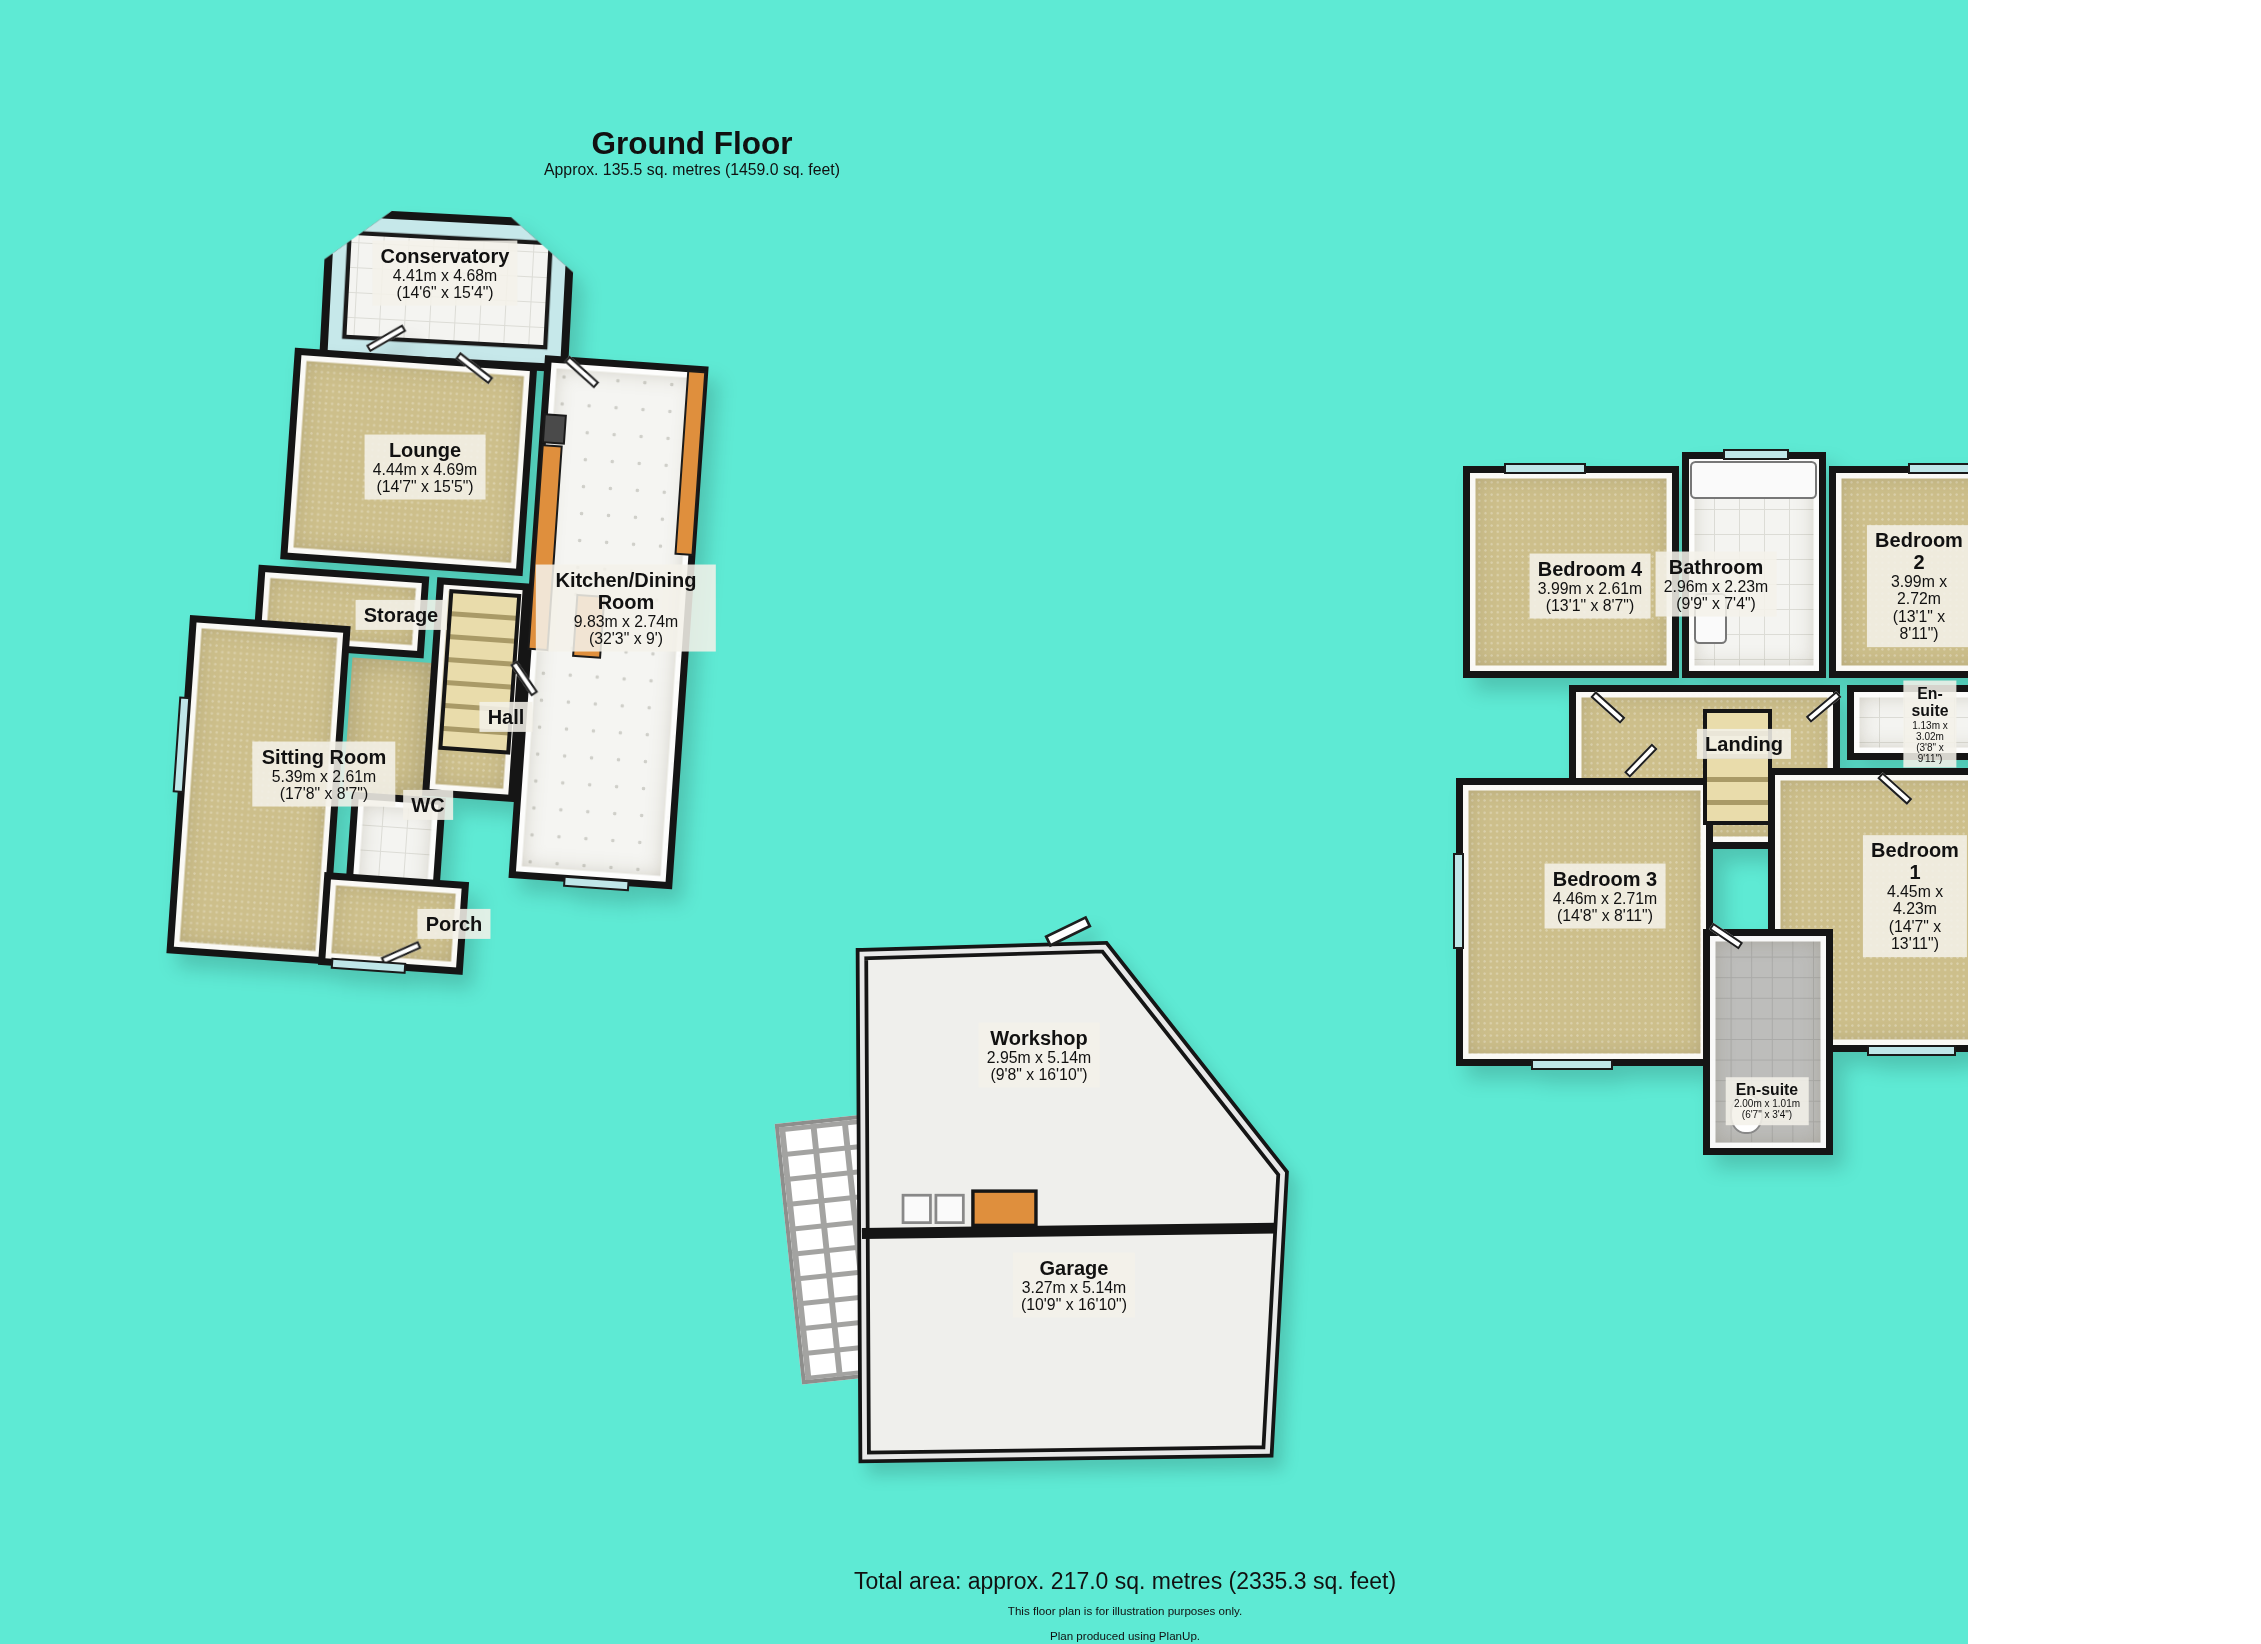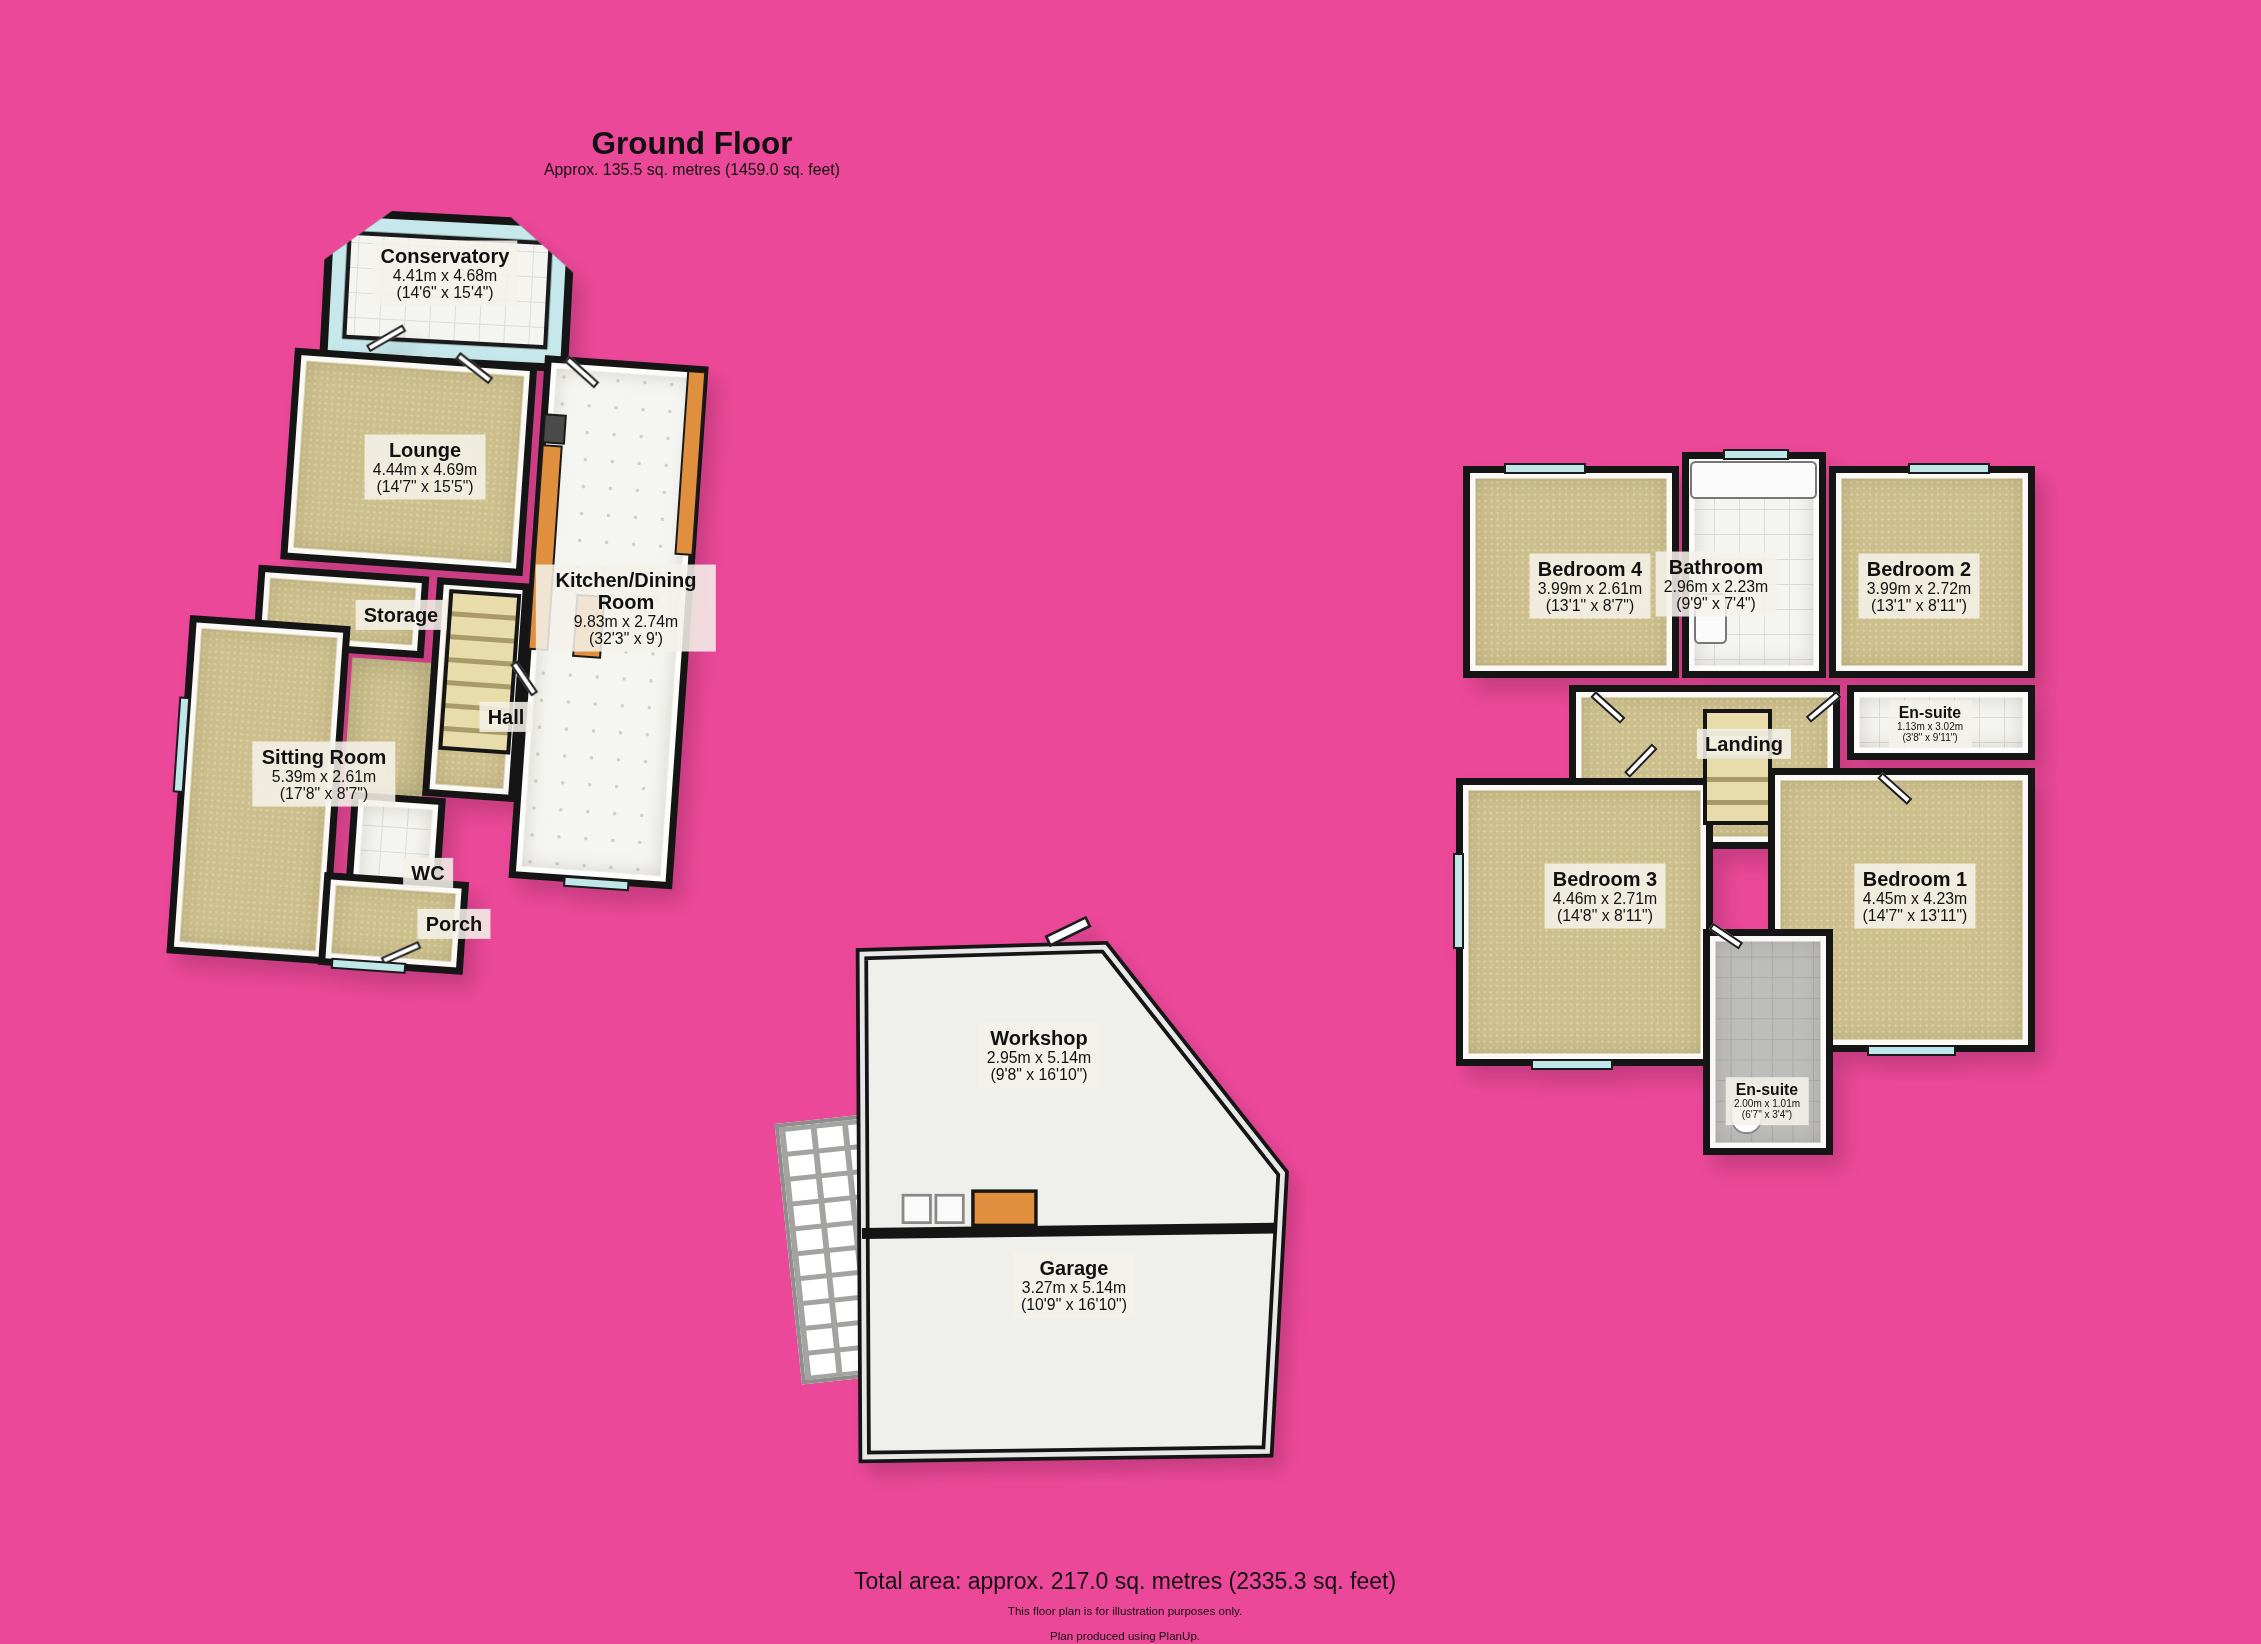--- a/index.html
+++ b/index.html
@@ -1,16 +1,16 @@
 <!DOCTYPE html>
 <html style="font-size:11px"><head>
 <meta charset="utf-8">
 <style>
   html,body{margin:0;padding:0;background:#ffffff;}
-  #canvas{position:relative;width:2261px;height:1645px;background:#ec4899;overflow:hidden;
+  #canvas{position:relative;width:1968px;height:1645px;background:#5eead4;overflow:hidden;
           font-family:"Liberation Sans",sans-serif;color:#111;}
 
   
   .floor-title{position:absolute;transform:translateX(-50%);text-align:center;white-space:nowrap;z-index:60;}
   .floor-title .t1{font-size:31.5px;font-weight:bold;line-height:1.05;}
   .floor-title .t2{font-size:15.8px;line-height:1.3;}
 
   
   .bldg{position:absolute;filter:drop-shadow(11px 13.7px 9.6px rgba(0,0,0,0.16));}
   .room{position:absolute;box-sizing:border-box;border:7.5px solid #151515;
@@ -116,21 +116,21 @@
     <span class="name">Storage</span>
   </div>
   <div class="chip" style="left:506px;top:717px">
     <span class="name">Hall</span>
   </div>
   <div class="chip" style="left:324px;top:774px;width:127px">
     <span class="name">Sitting Room</span>
     <span class="dim">5.39m x 2.61m</span>
     <span class="dim">(17'8" x 8'7")</span>
   </div>
-  <div class="chip" style="left:428px;top:873px">
+  <div class="chip" style="left:428px;top:805px">
     <span class="name">WC</span>
   </div>
   <div class="chip" style="left:454px;top:924px">
     <span class="name">Porch</span>
   </div>
 
 
   <div class="bldg" style="left:1456px;top:449px;width:582px;height:713px;">
     <div class="room floor-beige" style="left:113px;top:236px;width:271px;height:164px;"></div>
     <div class="room floor-beige" style="left:6.9px;top:17px;width:216px;height:212px;"></div>

